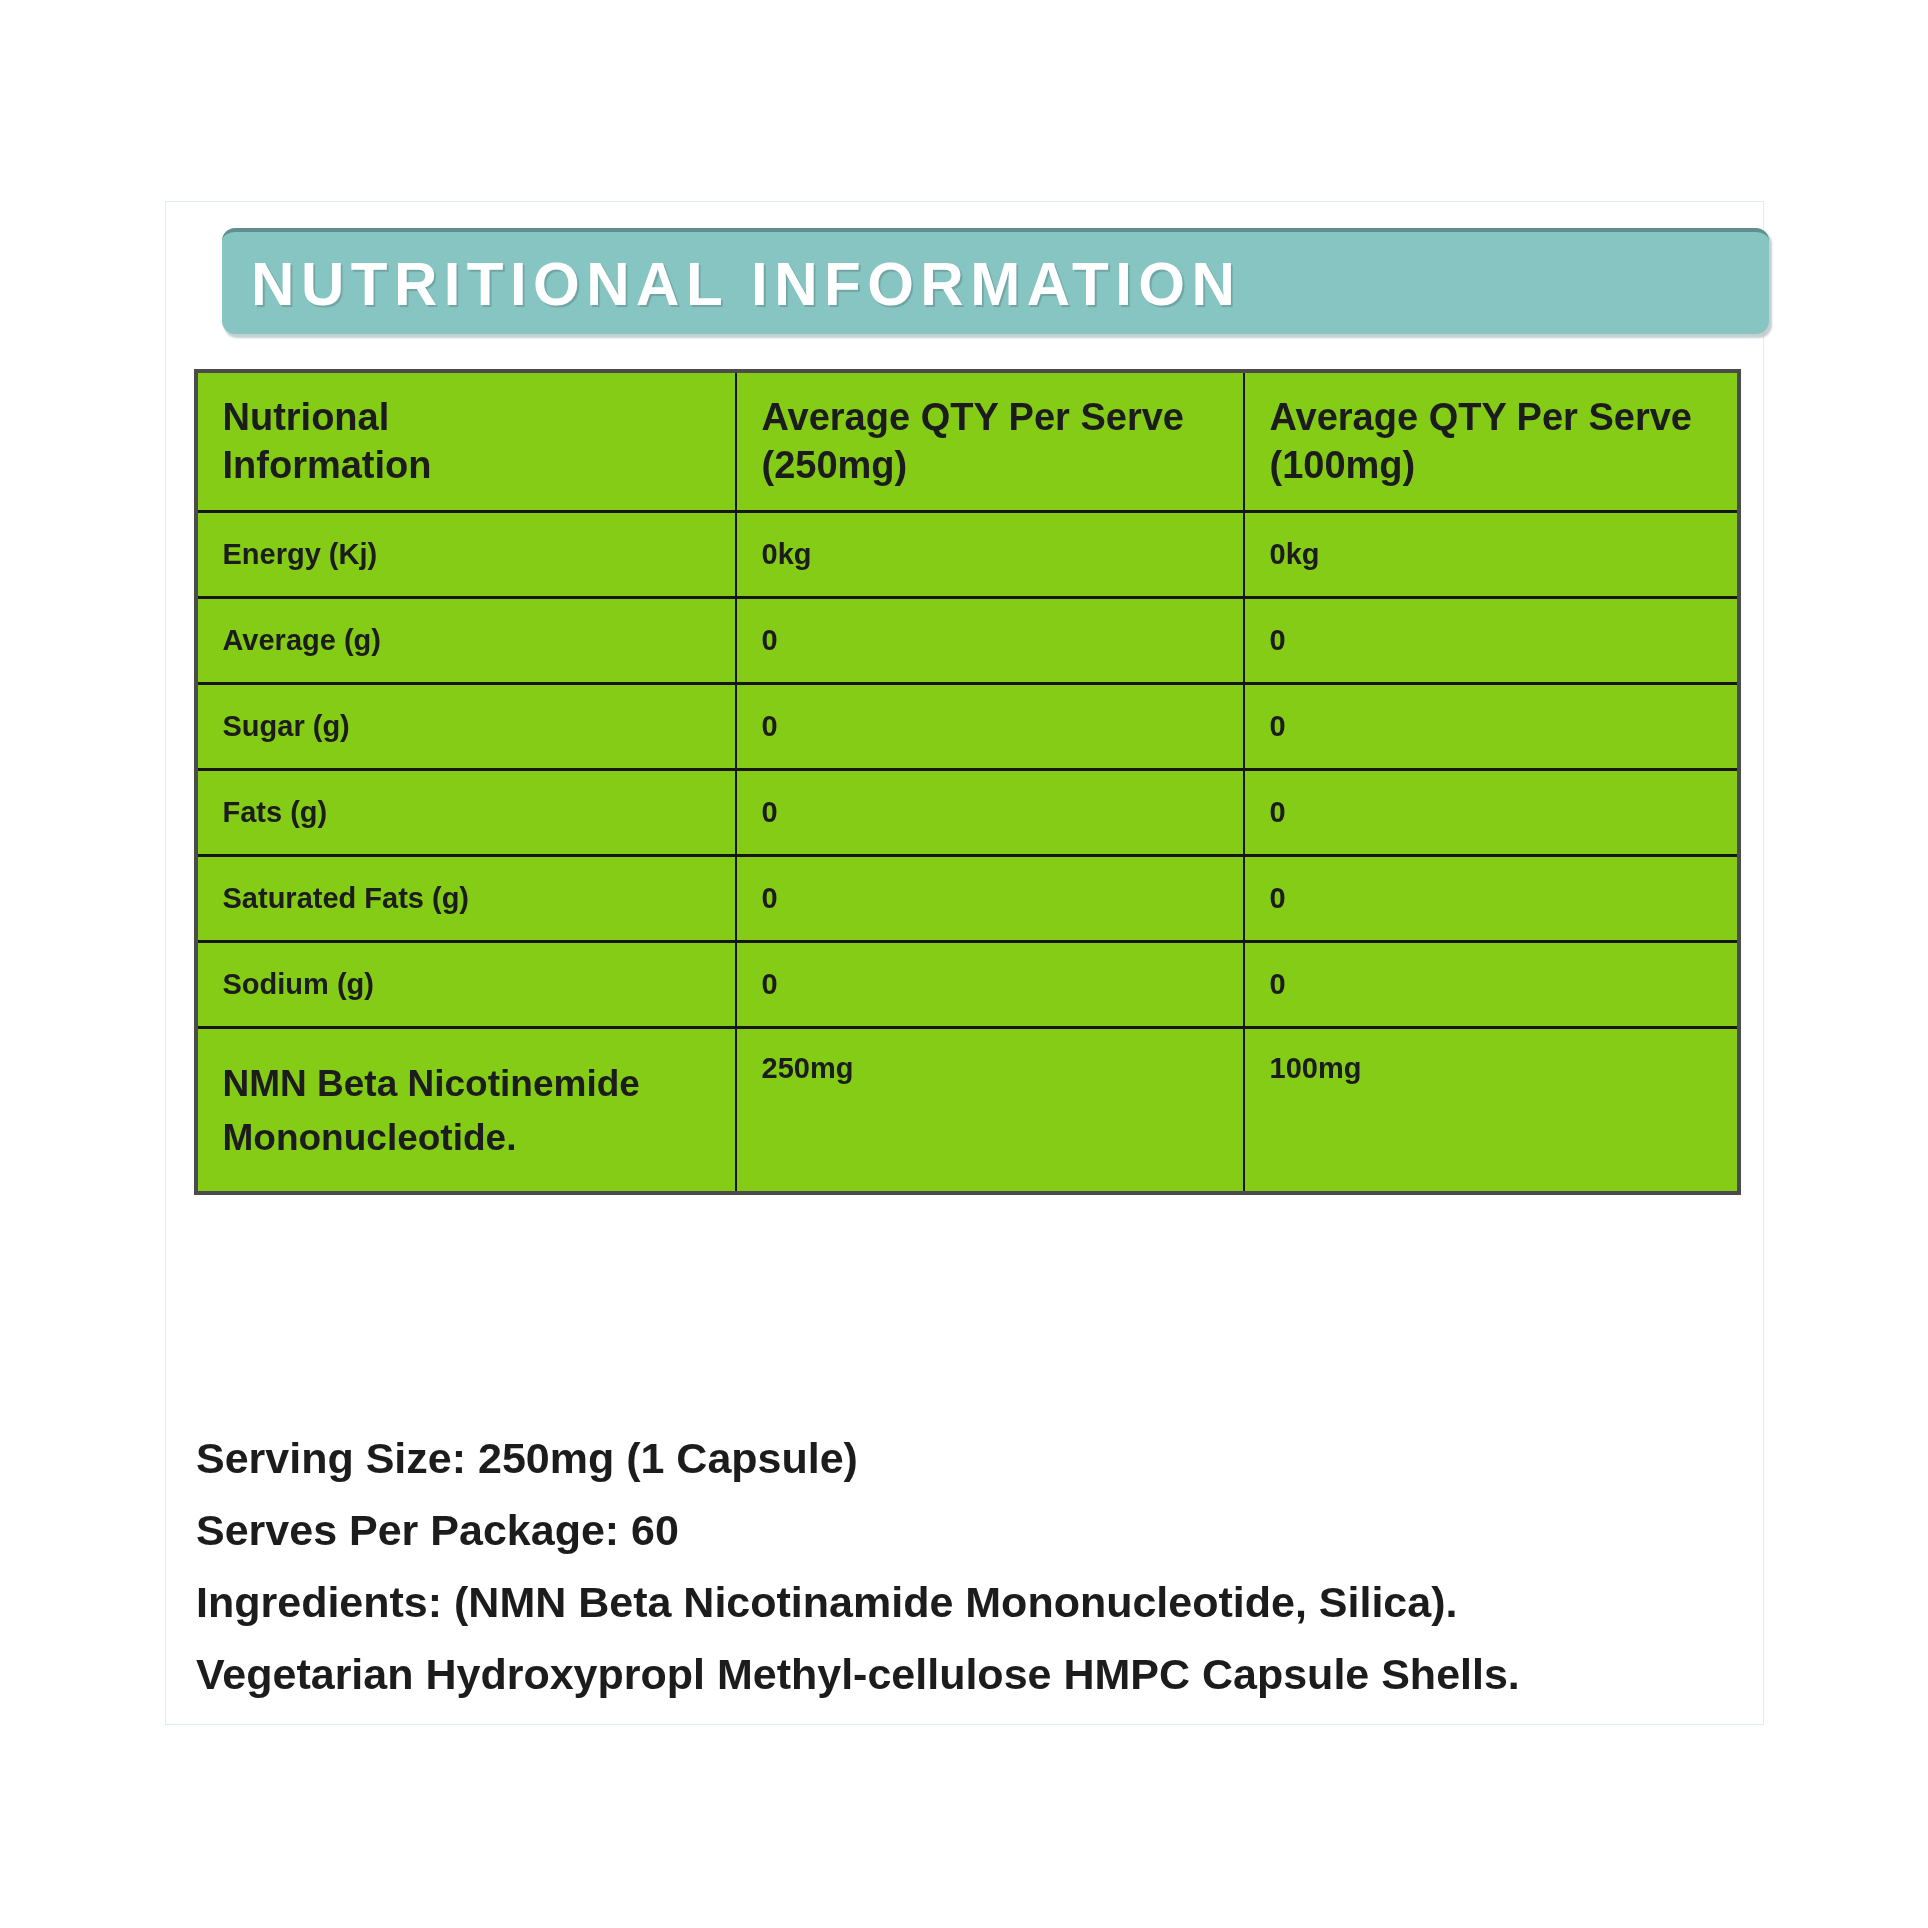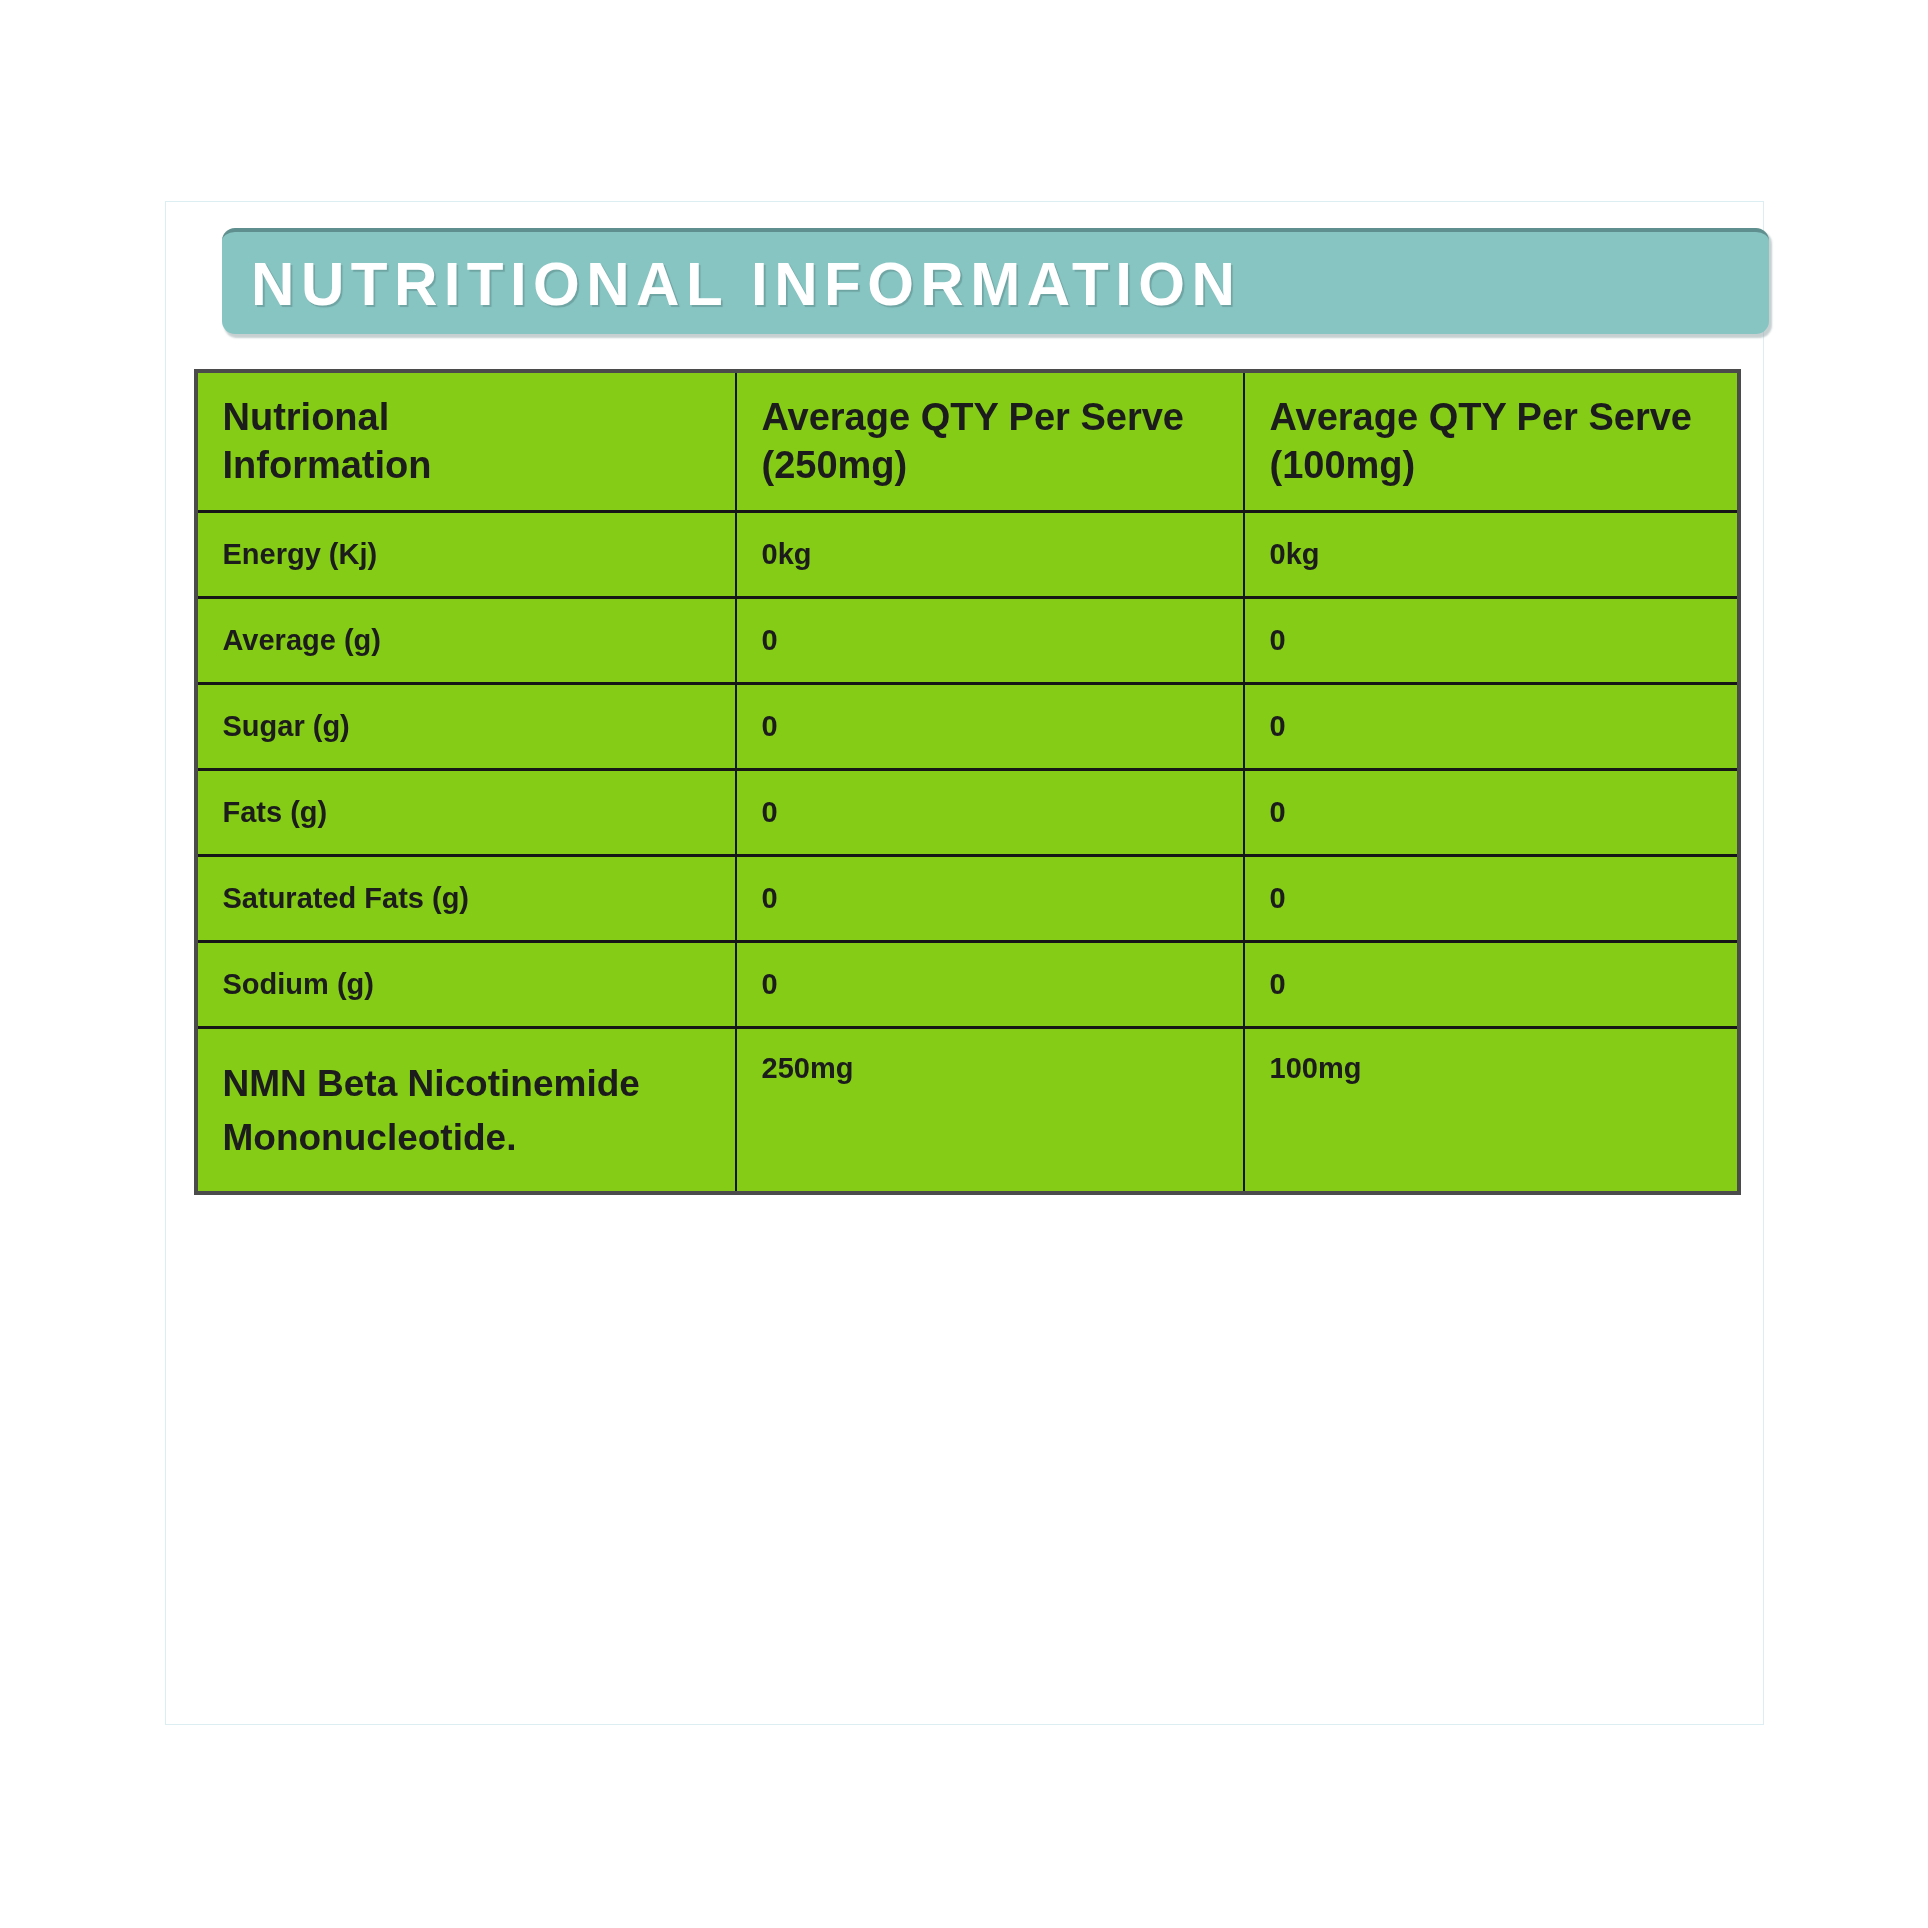--- a/index.html
+++ b/index.html
@@ -162,15 +162,21 @@
         <td>0</td>
       </tr>
       <tr class="tall-row">
         <td class="small-label">NMN Beta Nicotinemide Mononucleotide.</td>
         <td>250mg</td>
         <td>100mg</td>
       </tr>
     </tbody>
   </table>
 
+  <div class="footer-block">
+    <div class="footer-line">Serving Size: 250mg (1 Capsule)</div>
+    <div class="footer-line">Serves Per Package: 60</div>
+    <div class="footer-line">Ingredients: (NMN Beta Nicotinamide Mononucleotide, Silica).</div>
+    <div class="footer-line">Vegetarian Hydroxypropl Methyl-cellulose HMPC Capsule Shells.</div>
+  </div>
 
 </div>
 
 
 </body></html>

